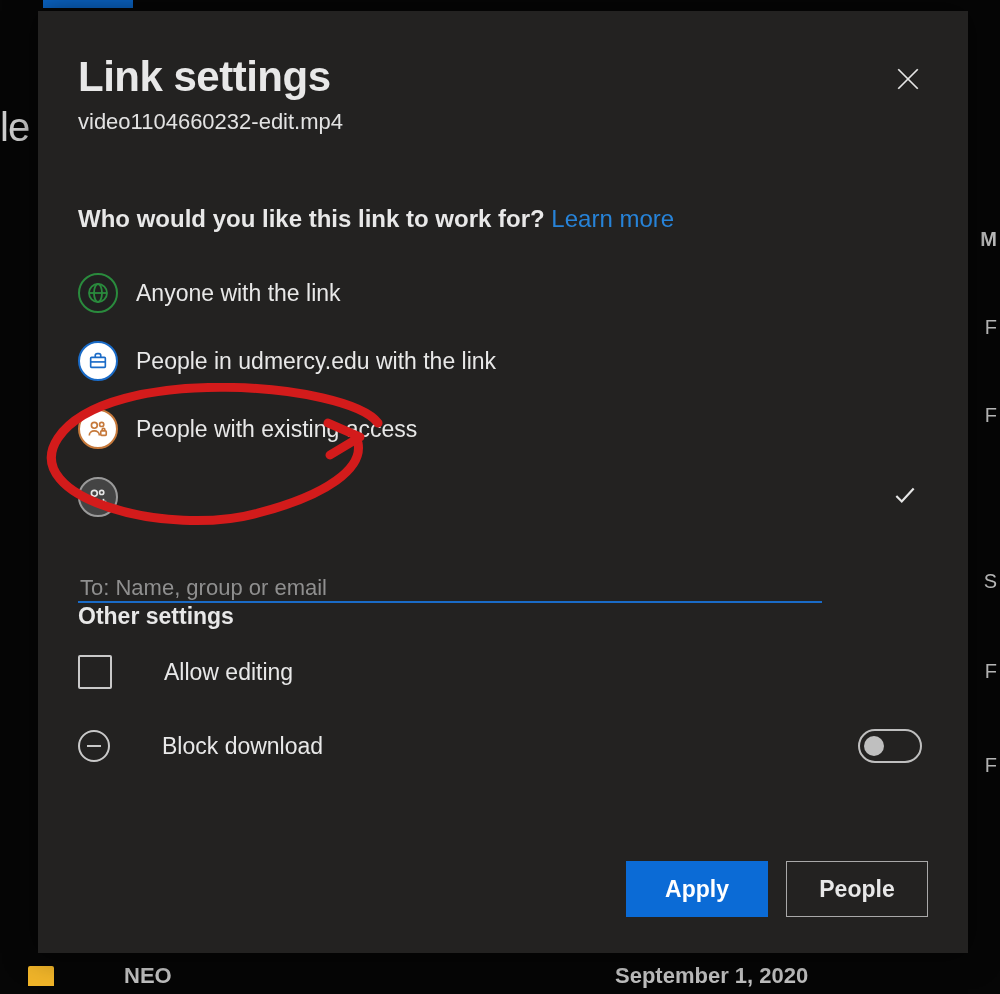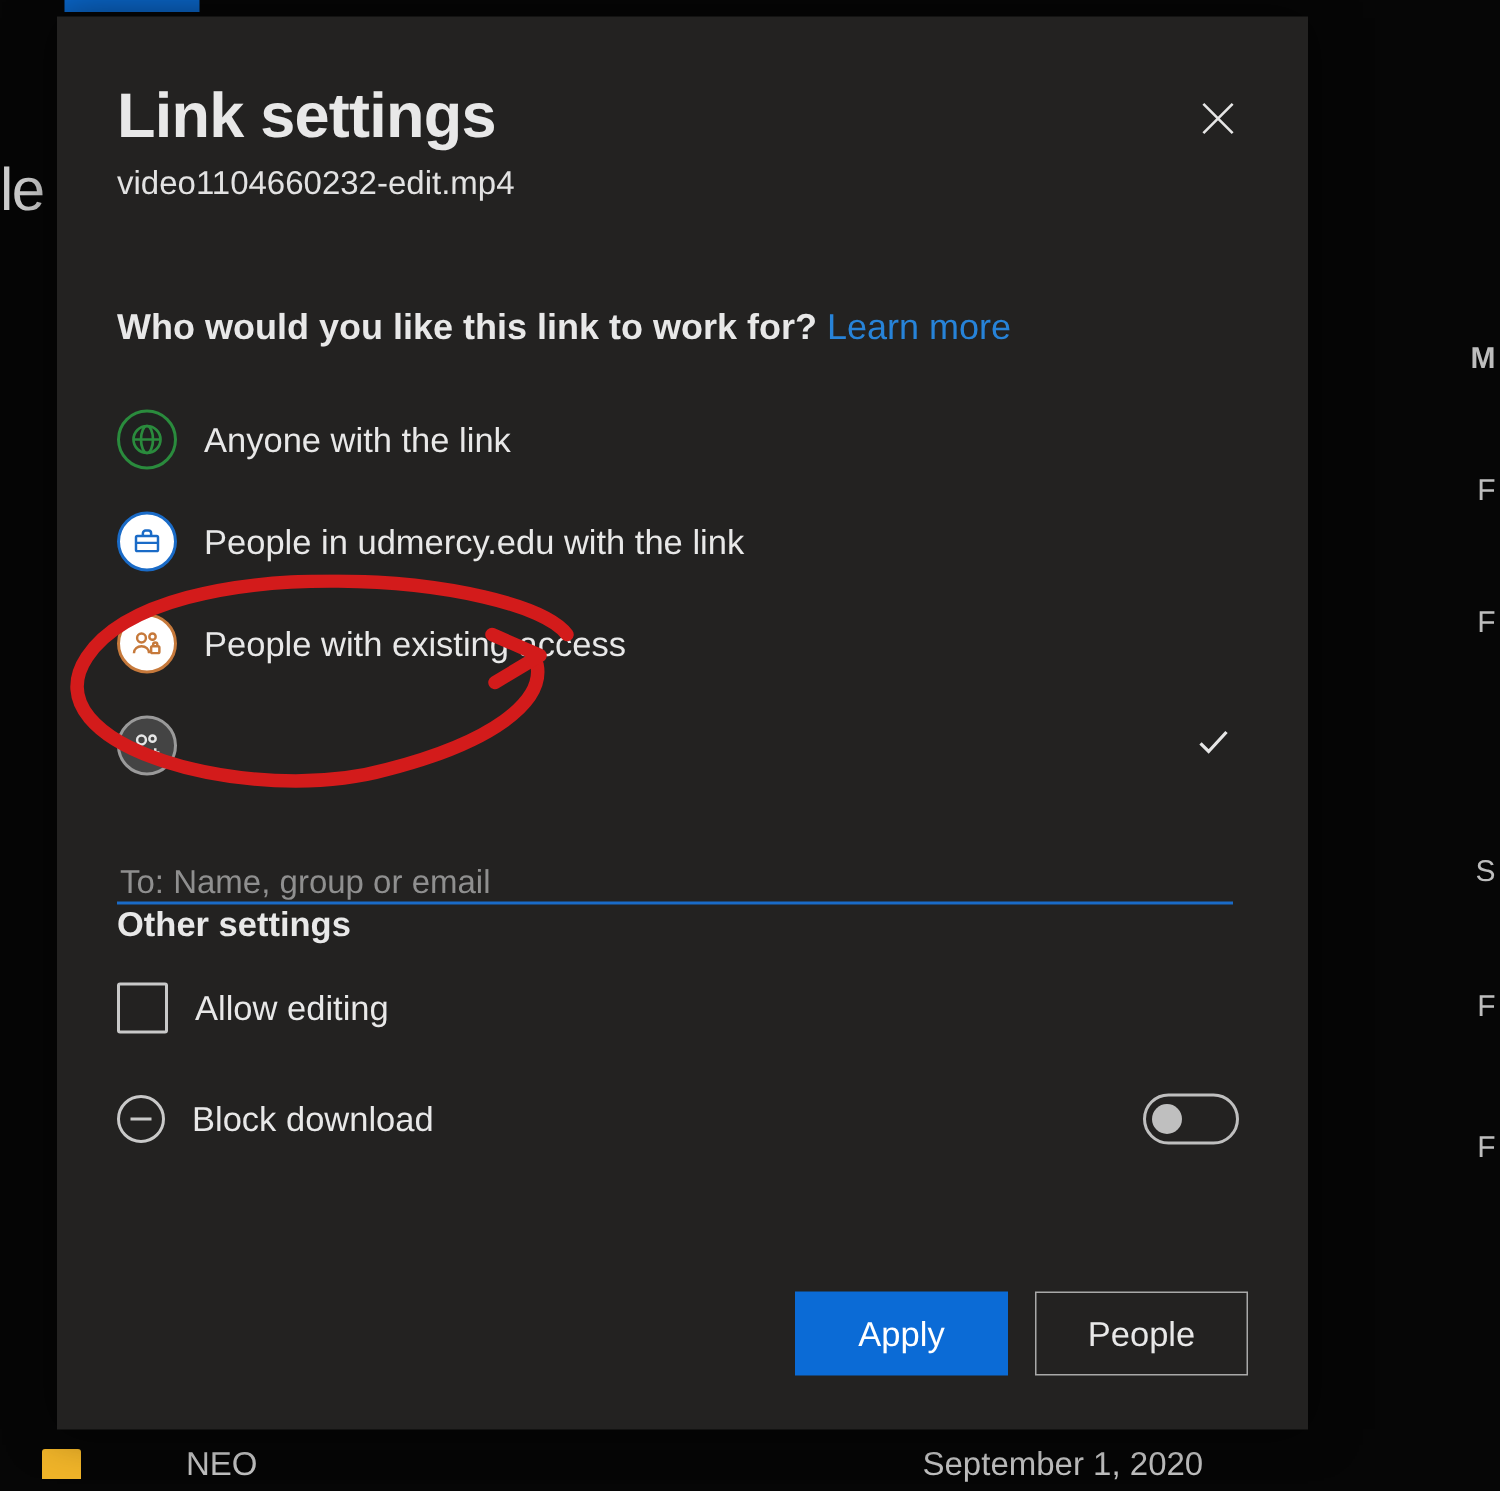--- a/index.html
+++ b/index.html
@@ -38,34 +38,35 @@
   }
   .bg-right span { position: absolute; right: 3px; }
   .bg-bottom {
     position: absolute;
     left: 0; right: 0; bottom: 0;
     height: 36px;
     display: flex;
     align-items: center;
     color: #bfbfbf;
     font-size: 22px;
+    font-weight: bold;
   }
   .bg-folder {
     width: 26px; height: 20px;
     background: #f0b429;
     margin-left: 28px;
     border-radius: 2px 2px 0 0;
   }
   .bg-foldername { margin-left: 70px; }
   .bg-date { position: absolute; left: 615px; }
 
   .dialog {
     position: absolute;
     left: 38px; top: 11px;
-    width: 834px; height: 942px;
+    width: 930px; height: 942px;
     background: #232221;
     box-shadow: 0 0 30px rgba(0,0,0,0.6);
   }
   .dialog-inner {
     padding: 42px 40px 30px 40px;
     position: relative;
     height: 100%;
     box-sizing: border-box;
   }
   .close-btn {
@@ -145,20 +146,21 @@
     font-size: 23px;
     font-weight: 700;
   }
   .setting-row {
     display: flex;
     align-items: center;
     margin-top: 20px;
     font-size: 23px;
     position: relative;
     height: 44px;
+    gap: 34px;
   }
   .chk {
     width: 30px; height: 30px;
     border: 2px solid #c9c9c9;
     border-radius: 2px;
     margin-right: 18px;
     cursor: pointer;
     flex: none;
   }
   .block-icon {
@@ -193,21 +195,21 @@
   .footer {
     position: absolute;
     bottom: 36px; right: 40px;
     display: flex;
     gap: 18px;
   }
   .btn {
     height: 56px;
     min-width: 142px;
     font-size: 23px;
-    font-weight: 400;
+    font-weight: 700;
     display: flex; align-items: center; justify-content: center;
     cursor: pointer;
     padding: 0 24px;
     box-sizing: border-box;
   }
   .btn-primary { background: #0b6bd6; color: #fff; }
   .btn-secondary { background: transparent; border: 1px solid #a9a9a9; color: #e8e8e8; }
 
   
   .anno {

